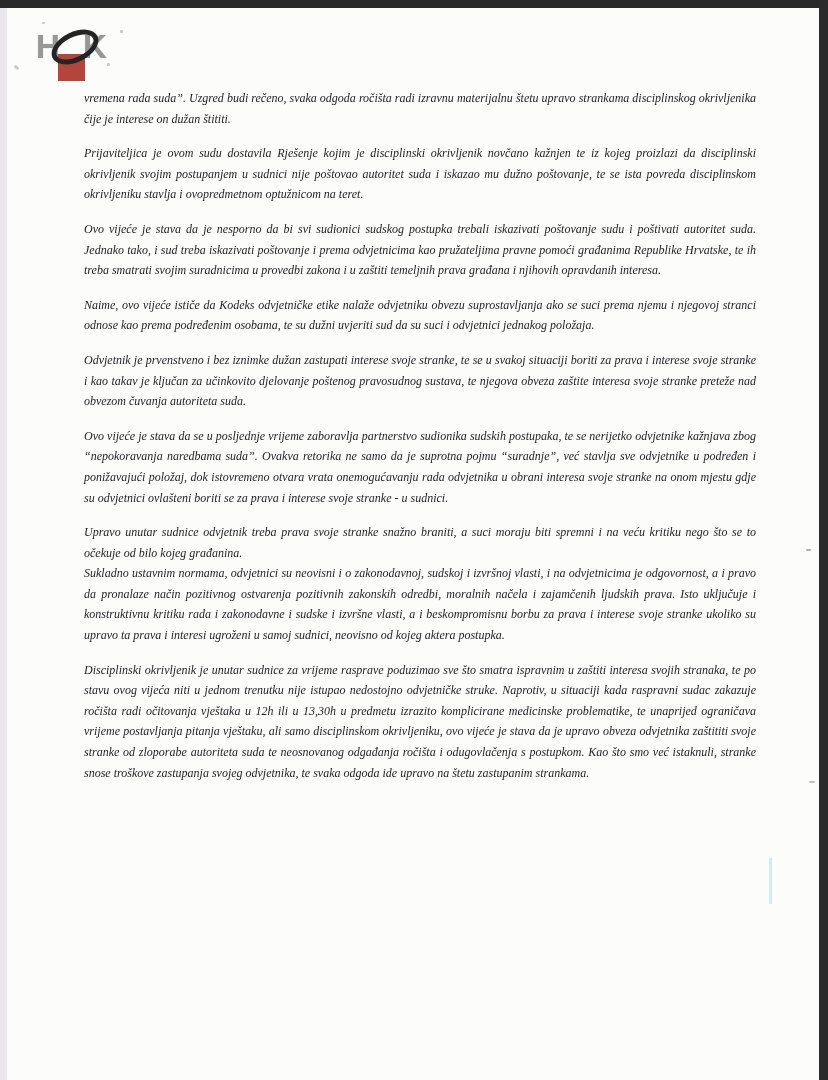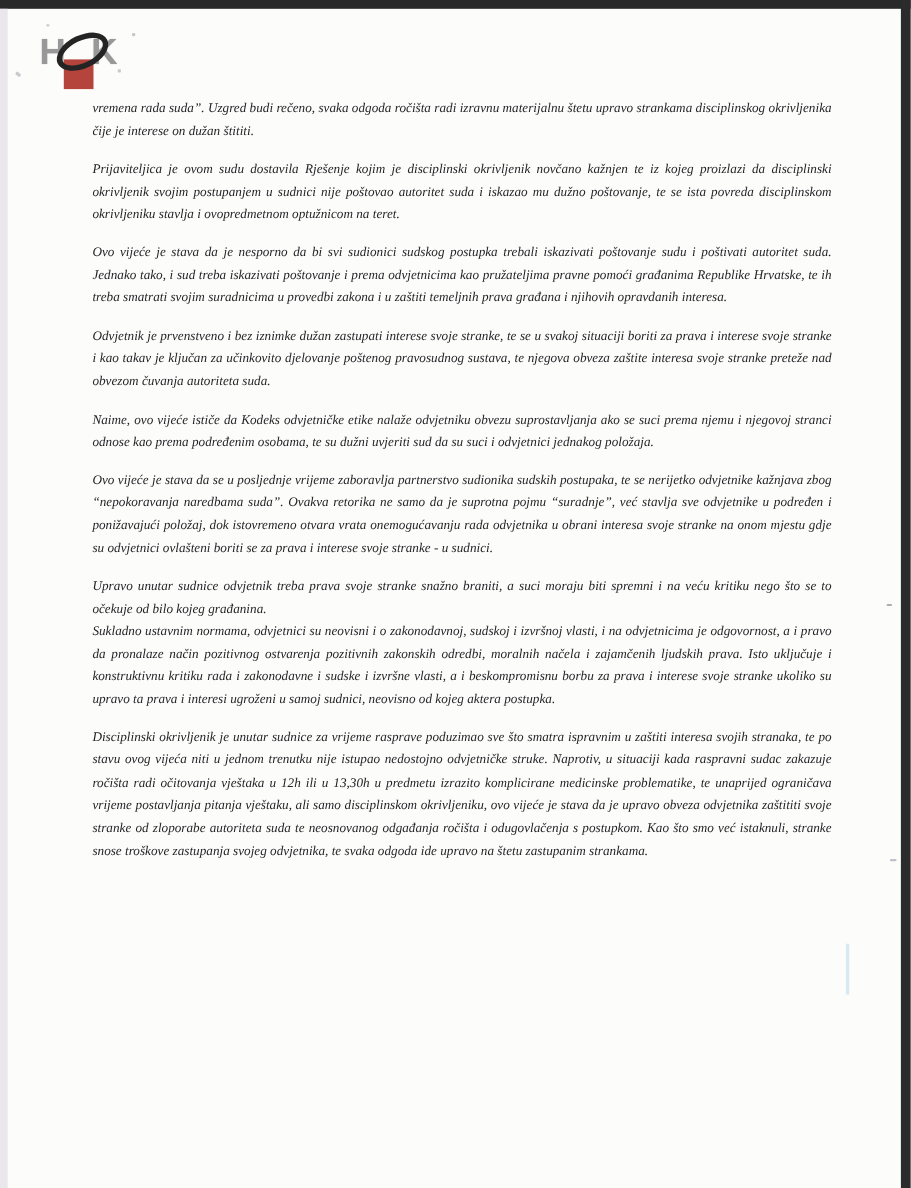--- a/index.html
+++ b/index.html
@@ -95,21 +95,21 @@
   <span class="speck s3"></span>
   <span class="speck s4"></span>
   <span class="speck s5"></span>
   <span class="speck s6"></span>
   <span class="streak"></span>
 
   <div class="content">
     <p>vremena rada suda”. Uzgred budi rečeno, svaka odgoda ročišta radi izravnu materijalnu štetu upravo strankama disciplinskog okrivljenika čije je interese on dužan štititi.</p>
     <p>Prijaviteljica je ovom sudu dostavila Rješenje kojim je disciplinski okrivljenik novčano kažnjen te iz kojeg proizlazi da disciplinski okrivljenik svojim postupanjem u sudnici nije poštovao autoritet suda i iskazao mu dužno poštovanje, te se ista povreda disciplinskom okrivljeniku stavlja i ovopredmetnom optužnicom na teret.</p>
     <p>Ovo vijeće je stava da je nesporno da bi svi sudionici sudskog postupka trebali iskazivati poštovanje sudu i poštivati autoritet suda. Jednako tako, i sud treba iskazivati poštovanje i prema odvjetnicima kao pružateljima pravne pomoći građanima Republike Hrvatske, te ih treba smatrati svojim suradnicima u provedbi zakona i u zaštiti temeljnih prava građana i njihovih opravdanih interesa.</p>
+    <p>Naime, ovo vijeće ističe da Kodeks odvjetničke etike nalaže odvjetniku obvezu suprostavljanja ako se suci prema njemu i njegovoj stranci odnose kao prema podređenim osobama, te su dužni uvjeriti sud da su suci i odvjetnici jednakog položaja.</p>
     <p>Odvjetnik je prvenstveno i bez iznimke dužan zastupati interese svoje stranke, te se u svakoj situaciji boriti za prava i interese svoje stranke i kao takav je ključan za učinkovito djelovanje poštenog pravosudnog sustava, te njegova obveza zaštite interesa svoje stranke preteže nad obvezom čuvanja autoriteta suda.</p>
-    <p>Naime, ovo vijeće ističe da Kodeks odvjetničke etike nalaže odvjetniku obvezu suprostavljanja ako se suci prema njemu i njegovoj stranci odnose kao prema podređenim osobama, te su dužni uvjeriti sud da su suci i odvjetnici jednakog položaja.</p>
     <p>Ovo vijeće je stava da se u posljednje vrijeme zaboravlja partnerstvo sudionika sudskih postupaka, te se nerijetko odvjetnike kažnjava zbog “nepokoravanja naredbama suda”. Ovakva retorika ne samo da je suprotna pojmu “suradnje”, već stavlja sve odvjetnike u podređen i ponižavajući položaj, dok istovremeno otvara vrata onemogućavanju rada odvjetnika u obrani interesa svoje stranke na onom mjestu gdje su odvjetnici ovlašteni boriti se za prava i interese svoje stranke - u sudnici.</p>
     <p class="tight">Upravo unutar sudnice odvjetnik treba prava svoje stranke snažno braniti, a suci moraju biti spremni i na veću kritiku nego što se to očekuje od bilo kojeg građanina.</p>
     <p>Sukladno ustavnim normama, odvjetnici su neovisni i o zakonodavnoj, sudskoj i izvršnoj vlasti, i na odvjetnicima je odgovornost, a i pravo da pronalaze način pozitivnog ostvarenja pozitivnih zakonskih odredbi, moralnih načela i zajamčenih ljudskih prava. Isto uključuje i konstruktivnu kritiku rada i zakonodavne i sudske i izvršne vlasti, a i beskompromisnu borbu za prava i interese svoje stranke ukoliko su upravo ta prava i interesi ugroženi u samoj sudnici, neovisno od kojeg aktera postupka.</p>
     <p>Disciplinski okrivljenik je unutar sudnice za vrijeme rasprave poduzimao sve što smatra ispravnim u zaštiti interesa svojih stranaka, te po stavu ovog vijeća niti u jednom trenutku nije istupao nedostojno odvjetničke struke. Naprotiv, u situaciji kada raspravni sudac zakazuje ročišta radi očitovanja vještaka u 12h ili u 13,30h u predmetu izrazito komplicirane medicinske problematike, te unaprijed ograničava vrijeme postavljanja pitanja vještaku, ali samo disciplinskom okrivljeniku, ovo vijeće je stava da je upravo obveza odvjetnika zaštititi svoje stranke od zloporabe autoriteta suda te neosnovanog odgađanja ročišta i odugovlačenja s postupkom. Kao što smo već istaknuli, stranke snose troškove zastupanja svojeg odvjetnika, te svaka odgoda ide upravo na štetu zastupanim strankama.</p>
   </div>
 
 </div>
 
 </body></html>

